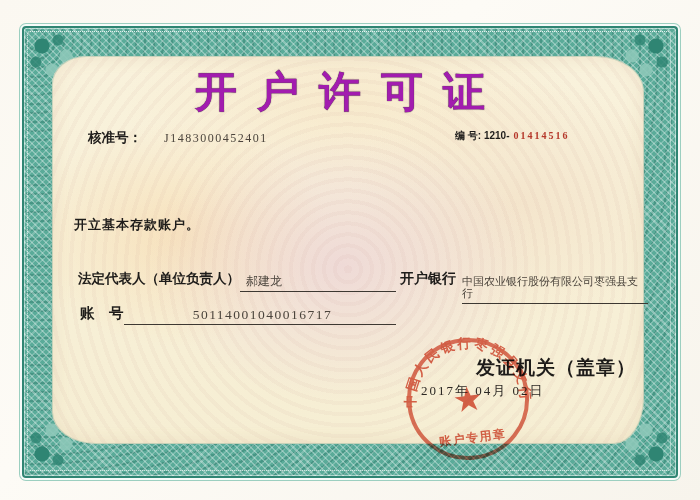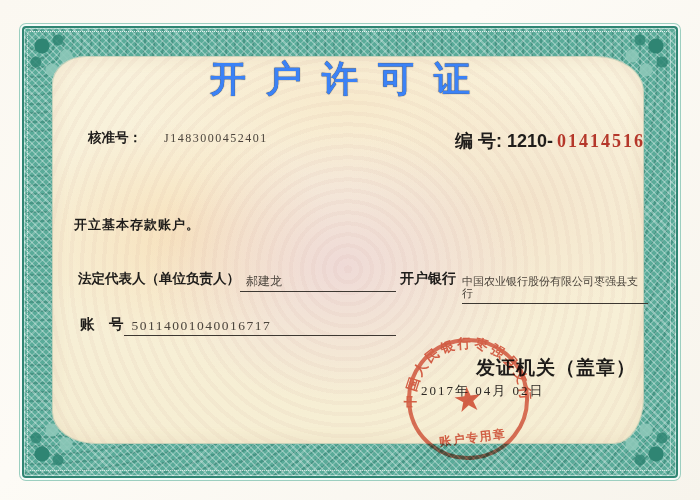--- a/index.html
+++ b/index.html
@@ -60,42 +60,42 @@
     background:repeating-radial-gradient(circle at 50% 55%,rgba(196,148,140,.07) 0 4px,rgba(196,148,140,0) 4px 11px);
   }
 
   
   .abs{position:absolute;white-space:nowrap;}
   .lbl{font-weight:700;color:#1e1c1a;}
   .val{font-family:"Liberation Serif",serif;color:#4b443c;}
   .fill{display:inline-block;border-bottom:1.5px solid #3d3832;}
 
   .title{
-    left:50%;top:55px;transform:translateX(-50%);
-    font-family:"Liberation Serif",serif;font-weight:900;font-size:36px;
-    letter-spacing:20px;color:#3b82f6;text-shadow:0 0 1px #181512;
+    left:50%;top:64px;transform:translateX(-50%);
+    font-family:"Liberation Serif",serif;font-weight:900;font-size:42px;
+    letter-spacing:20px;color:#a21caf;text-shadow:0 0 1px #181512;
   }
   .row-approval{left:88px;top:129px;font-size:13.5px;}
   .row-approval .val{margin-left:22px;font-size:12px;letter-spacing:1.5px;}
-  .row-serial{left:455px;top:129px;font-size:18px;}
+  .row-serial{left:455px;top:129px;font-size:10px;}
   .serial-red{font-family:"Liberation Serif",serif;font-weight:700;color:#b5372a;letter-spacing:2px;margin-left:4px;}
 
   .row-review{left:113px;top:174px;font-size:16px;}
   .company{width:240px;font-size:12px;padding:0 2px 1px 4px;vertical-align:-2px;}
   .review-suffix{margin-left:10px;}
   .row-statement{left:74px;top:216px;font-size:13px;letter-spacing:1px;}
 
   .row-rep{left:78px;top:270px;font-size:13.5px;}
   .rep-name{width:148px;font-size:12px;padding:0 2px 1px 6px;vertical-align:-2px;}
   .bank-label{margin-left:4px;font-size:14px;}
   .bank-fill{display:inline-block;border-bottom:1.5px solid #3d3832;width:186px;
     font-family:"Liberation Serif",serif;color:#4b443c;font-size:11px;line-height:12.5px;
     white-space:normal;vertical-align:-14px;padding-bottom:3px;margin-left:6px;}
 
-  .row-account{left:80px;top:315px;font-size:14.5px;}
+  .row-account{left:80px;top:304px;font-size:14.5px;text-align:center;}
   .acct-val{width:262px;font-size:13.5px;letter-spacing:1.5px;padding:0 2px 1px 8px;vertical-align:-1px;}
 
   .row-issuer{left:445px;top:355px;font-size:19px;letter-spacing:1px;padding-left:31px;}
   .row-date{left:421px;top:382px;font-size:13px;font-family:"Liberation Serif",serif;color:#2c2824;letter-spacing:2px;}
 
   
   .seal{position:absolute;left:402px;top:333px;width:132px;height:132px;
     transform:rotate(-7deg);opacity:.82;mix-blend-mode:multiply;pointer-events:none;}
 
   

